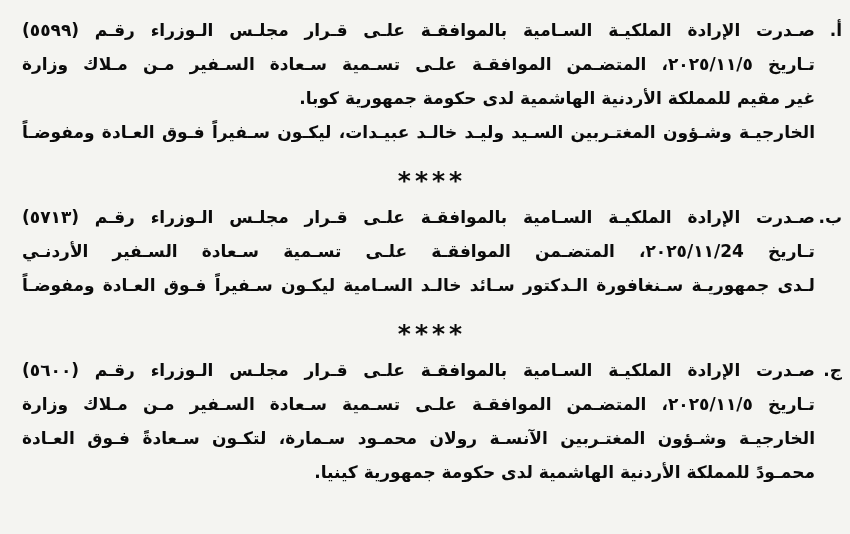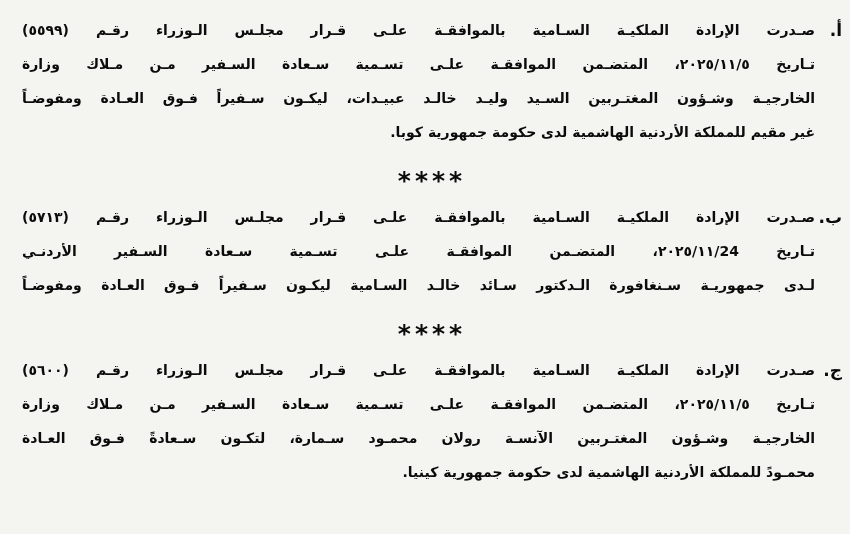--- a/index.html
+++ b/index.html
@@ -26,21 +26,21 @@
     flex: none;
     width: 27px;
     font-weight: bold;
     font-size: 17px;
     line-height: 34px;
     text-align: right;
   }
   .ptext { flex: 1; min-width: 0; }
   .pline {
     font-weight: bold;
-    font-size: 14px;
+    font-size: 17px;
     line-height: 34px;
     text-align: justify;
     text-align-last: justify;
     white-space: nowrap;
   }
   .pline.last {
     text-align: right;
     text-align-last: right;
   }
   .separator {
@@ -60,22 +60,22 @@
 </head>
 <body style="background: rgb(244, 244, 241);">
 
 <div class="page" style="color: rgb(11, 11, 11);">
   <div id="decrees">
       <div class="para">
         <div class="marker">أ.</div>
         <div class="ptext">
           <div class="pline">صـدرت الإرادة الملكيـة السـامية بالموافقـة علـى قـرار مجلـس الـوزراء رقـم (٥٥٩٩)</div>
           <div class="pline">تـاريخ ٢٠٢٥/١١/٥، المتضـمن الموافقـة علـى تسـمية سـعادة السـفير مـن مـلاك وزارة</div>
+          <div class="pline last">غير مقيم للمملكة الأردنية الهاشمية لدى حكومة جمهورية كوبا.</div>
           <div class="pline">الخارجيـة وشـؤون المغتـربين السـيد وليـد خالـد عبيـدات، ليكـون سـفيراً فـوق العـادة ومفوضـاً</div>
-          <div class="pline last">غير مقيم للمملكة الأردنية الهاشمية لدى حكومة جمهورية كوبا.</div>
         </div>
       </div>
       <div class="separator"><span class="stars">****</span></div>
       <div class="para">
         <div class="marker">ب.</div>
         <div class="ptext">
           <div class="pline">صـدرت الإرادة الملكيـة السـامية بالموافقـة علـى قـرار مجلـس الـوزراء رقـم (٥٧١٣)</div>
           <div class="pline">تـاريخ ٢٠٢٥/١١/24، المتضـمن الموافقـة علـى تسـمية سـعادة السـفير الأردنـي</div>
           <div class="pline">لـدى جمهوريـة سـنغافورة الـدكتور سـائد خالـد السـامية ليكـون سـفيراً فـوق العـادة ومفوضـاً</div>
         </div>

